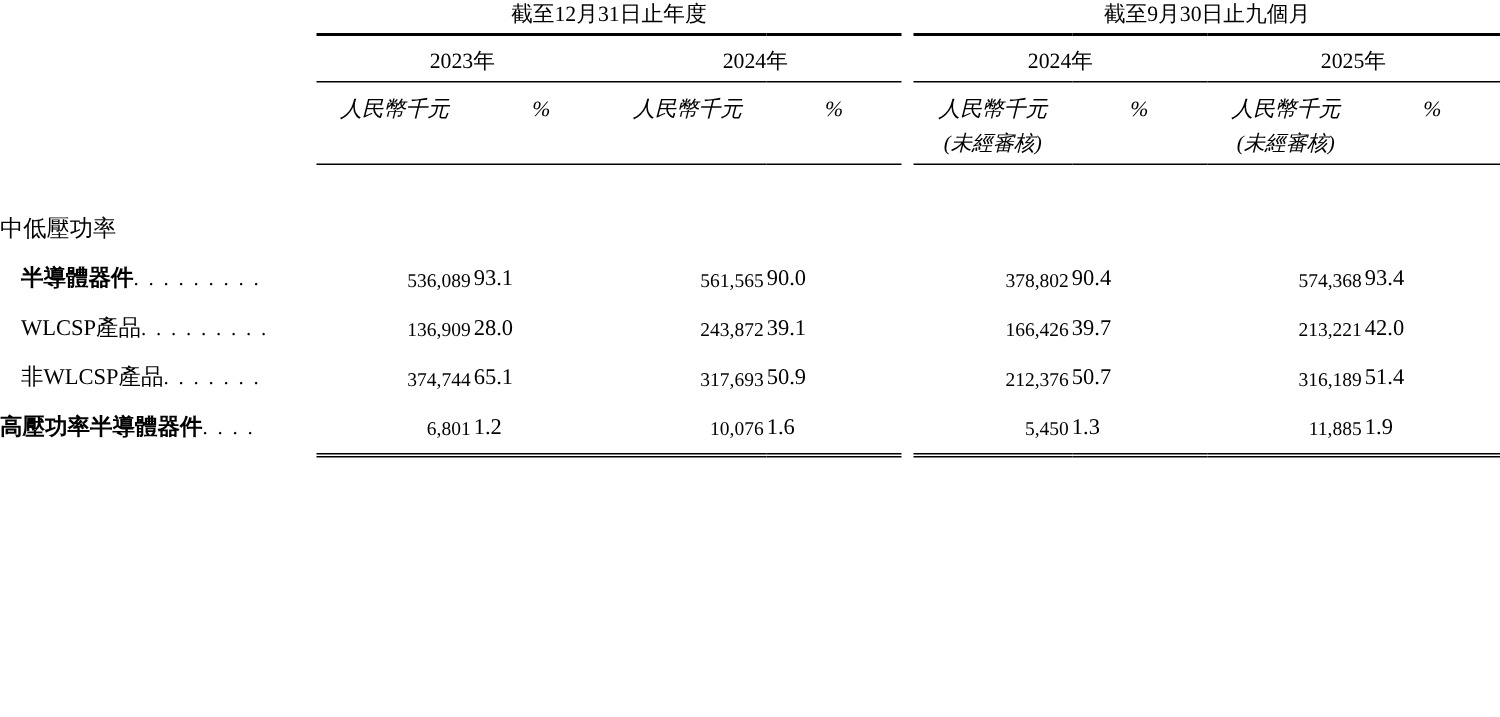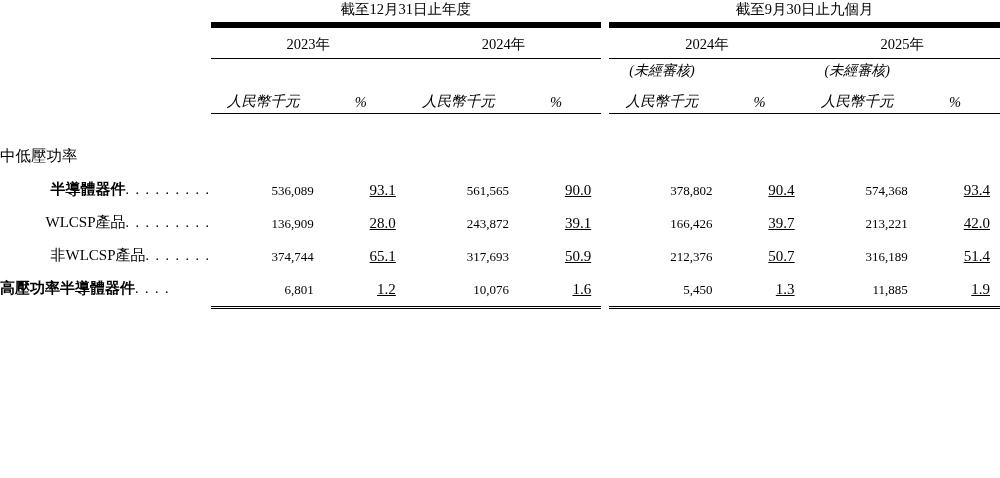--- a/index.html
+++ b/index.html
@@ -37,21 +37,21 @@
     padding: 0;
     vertical-align: bottom;
   }
   .hdr-group {
     text-align: center;
     font-weight: normal;
     font-size: 14.5px;
     padding-bottom: 3px;
   }
   .rule-top {
-    border-bottom: 6px solid #000000;
+    border-bottom: 2px solid #000000;
   }
   .hdr-year {
     text-align: center;
     font-weight: normal;
     font-size: 14.5px;
     padding-top: 7px;
     padding-bottom: 4px;
     margin-top: 36px;
   }
   .hdr-unit {
@@ -98,35 +98,34 @@
   }
   td.num {
     text-align: right;
     font-size: 13px;
     padding-right: 2px;
     padding-top: 7px;
     padding-bottom: 7px;
     white-space: nowrap;
   }
   td.pct {
-    text-align: right;
+    text-align: left;
     font-size: 15px;
     padding-right: 10px;
     padding-top: 7px;
     padding-bottom: 7px;
     white-space: nowrap;
-    text-decoration: underline;
   }
   tr.bold td { font-weight: bold; }
   .nowrapbold { font-weight: bold; }
   sup {
     font-size: 9px;
     vertical-align: super;
   }
-  .ind1 { padding-left: 14px; text-align: right; }
+  .ind1 { padding-left: 14px; }
   .ind0 { padding-left: 0px; }
   .underline-row td {
     border-bottom: 1px solid #000;
     font-size:0; line-height:0; height:1px;
   }
 </style>
 </head>
 <body>
 
 <div class="sheet">
@@ -162,41 +161,41 @@
     <tr class="rule-under-unit">
       <td style="border-bottom:none;"></td>
       <td colspan="2"></td>
       <td colspan="2"></td>
       <td style="border-bottom:none;"></td>
       <td colspan="2"></td>
       <td colspan="2"></td>
     </tr>
     <tr>
       <th></th>
-      <th class="hdr-sub"></th>
-      <th class="hdr-sub"></th>
-      <th class="hdr-sub"></th>
-      <th class="hdr-sub"></th>
-      <th></th>
-      <th class="hdr-sub">(未經審核)</th>
-      <th class="hdr-sub"></th>
-      <th class="hdr-sub">(未經審核)</th>
-      <th class="hdr-sub"></th>
-    </tr>
-    <tr>
-      <th></th>
       <th class="hdr-unit">人民幣千元</th>
       <th class="hdr-unit">%</th>
       <th class="hdr-unit">人民幣千元</th>
       <th class="hdr-unit">%</th>
       <th></th>
       <th class="hdr-unit">人民幣千元</th>
       <th class="hdr-unit">%</th>
       <th class="hdr-unit">人民幣千元</th>
       <th class="hdr-unit">%</th>
+    </tr>
+    <tr>
+      <th></th>
+      <th class="hdr-sub"></th>
+      <th class="hdr-sub"></th>
+      <th class="hdr-sub"></th>
+      <th class="hdr-sub"></th>
+      <th></th>
+      <th class="hdr-sub">(未經審核)</th>
+      <th class="hdr-sub"></th>
+      <th class="hdr-sub">(未經審核)</th>
+      <th class="hdr-sub"></th>
     </tr>
     <tr class="rule-under-unit">
       <td style="border-bottom:none;"></td>
       <td></td>
       <td></td>
       <td></td>
       <td></td>
       <td style="border-bottom:none;"></td>
       <td></td>
       <td></td>

